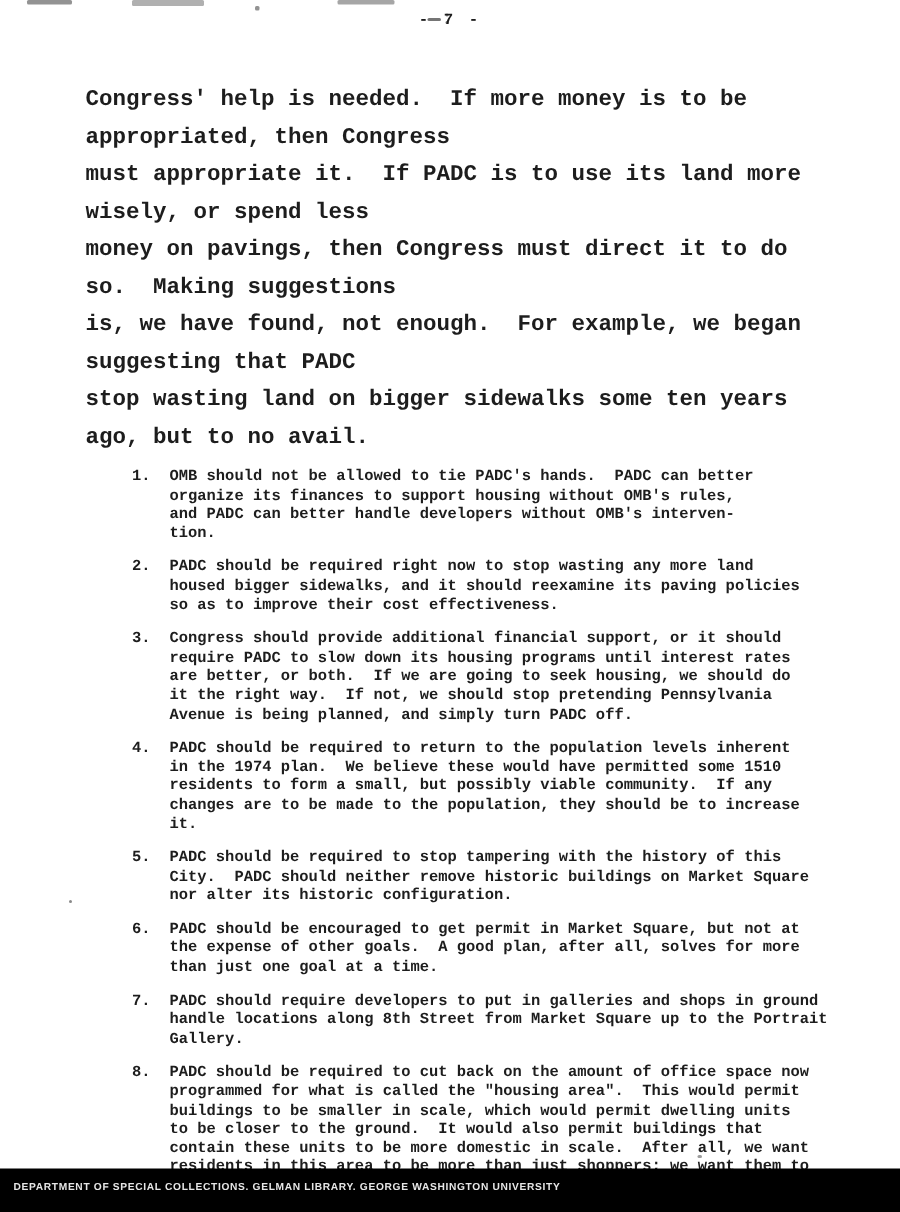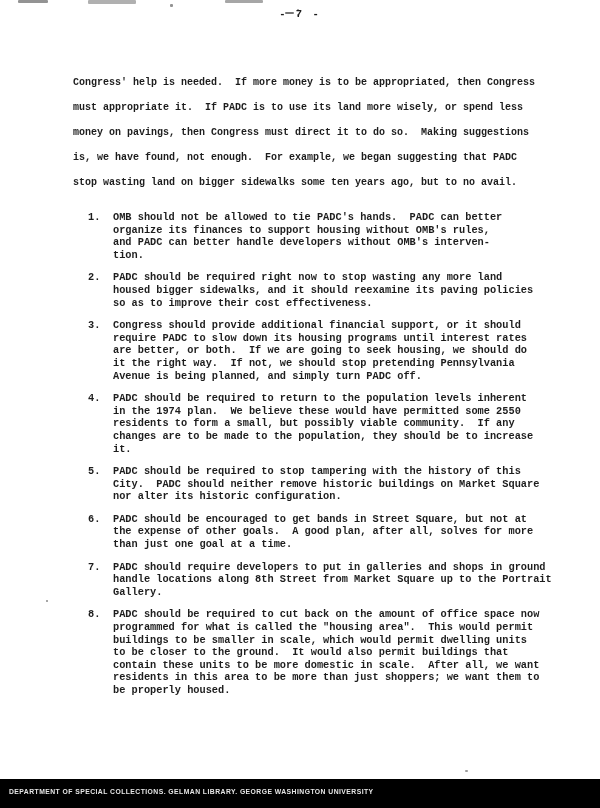--- a/index.html
+++ b/index.html
@@ -34,22 +34,22 @@
     letter-spacing: 2px;
     white-space: pre;
   }
   .content {
     position: absolute;
     left: 57px;
     top: 54px;
     width: 502px;
   }
   .para {
-    margin: 16px;
-    font-size: 10px;
+    margin: 0;
+    font-size: 15px;
     line-height: 25px;
     white-space: pre-wrap;
   }
   .list {
     margin-top: 8px;
     padding-left: 31px;
   }
   .list-item {
     display: flex;
     align-items: flex-start;
@@ -124,34 +124,34 @@
         <span class="num">3.</span>
         <span class="txt">Congress should provide additional financial support, or it should
 require PADC to slow down its housing programs until interest rates
 are better, or both.  If we are going to seek housing, we should do
 it the right way.  If not, we should stop pretending Pennsylvania
 Avenue is being planned, and simply turn PADC off.</span>
       </div>
       <div class="list-item">
         <span class="num">4.</span>
         <span class="txt">PADC should be required to return to the population levels inherent
-in the 1974 plan.  We believe these would have permitted some 2550
+in the 1974 plan.  We believe these would have permitted some 1510
 residents to form a small, but possibly viable community.  If any
 changes are to be made to the population, they should be to increase
 it.</span>
       </div>
       <div class="list-item">
         <span class="num">5.</span>
         <span class="txt">PADC should be required to stop tampering with the history of this
 City.  PADC should neither remove historic buildings on Market Square
 nor alter its historic configuration.</span>
       </div>
       <div class="list-item">
         <span class="num">6.</span>
-        <span class="txt">PADC should be encouraged to get bands in Street Square, but not at
+        <span class="txt">PADC should be encouraged to get permit in Market Square, but not at
 the expense of other goals.  A good plan, after all, solves for more
 than just one goal at a time.</span>
       </div>
       <div class="list-item">
         <span class="num">7.</span>
         <span class="txt">PADC should require developers to put in galleries and shops in ground
 handle locations along 8th Street from Market Square up to the Portrait
 Gallery.</span>
       </div>
       <div class="list-item">

